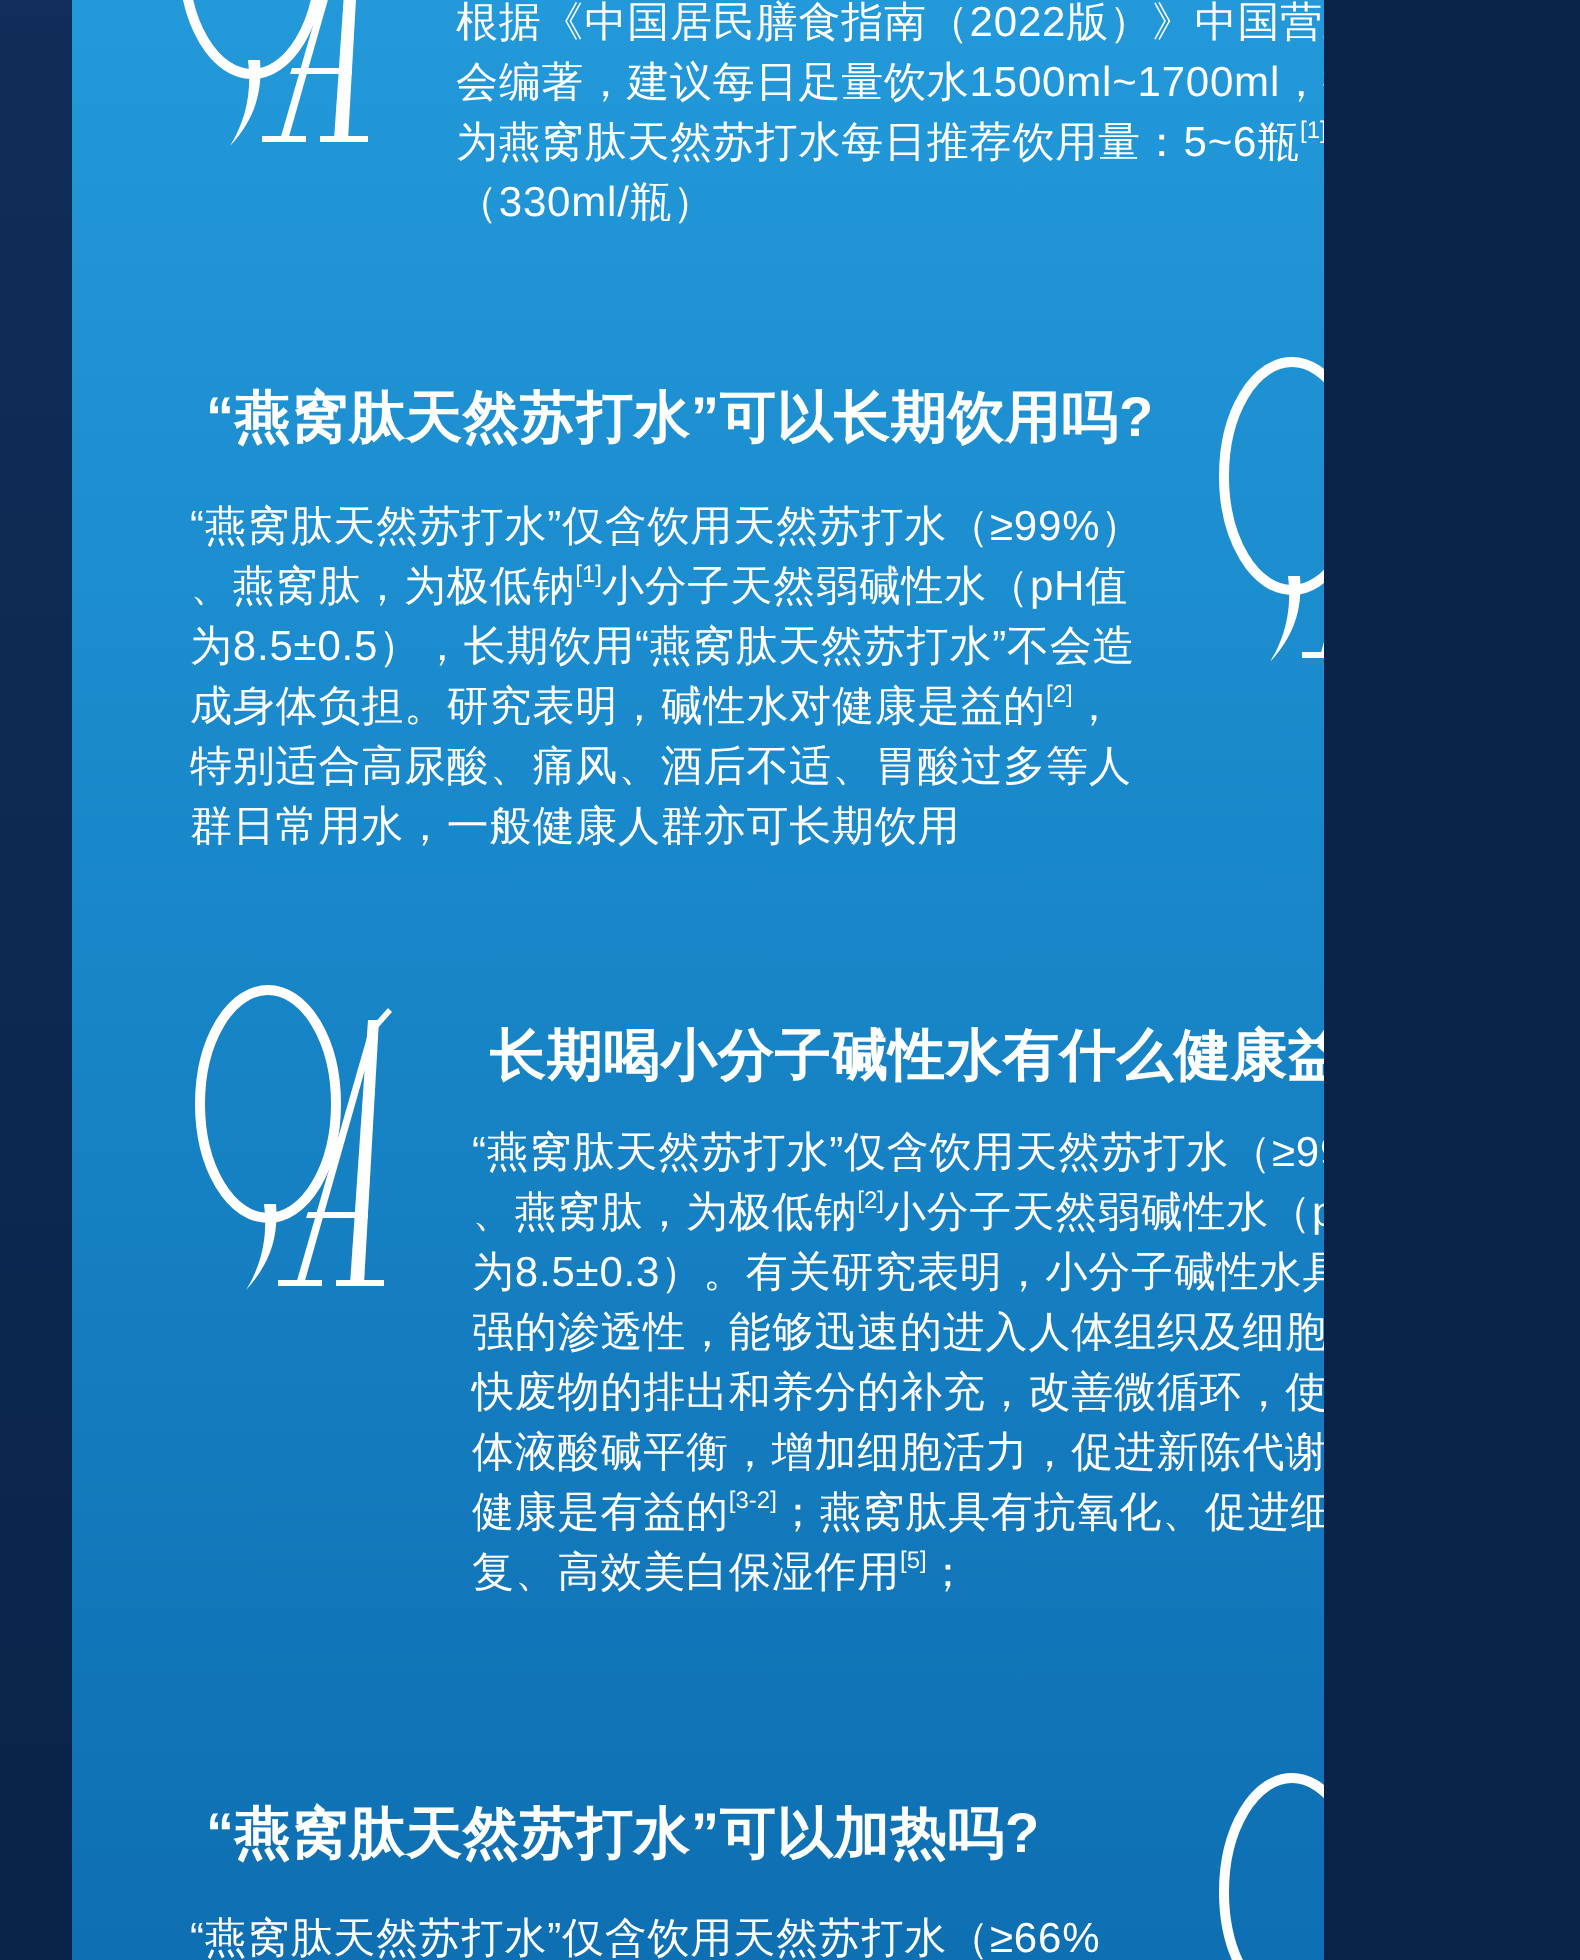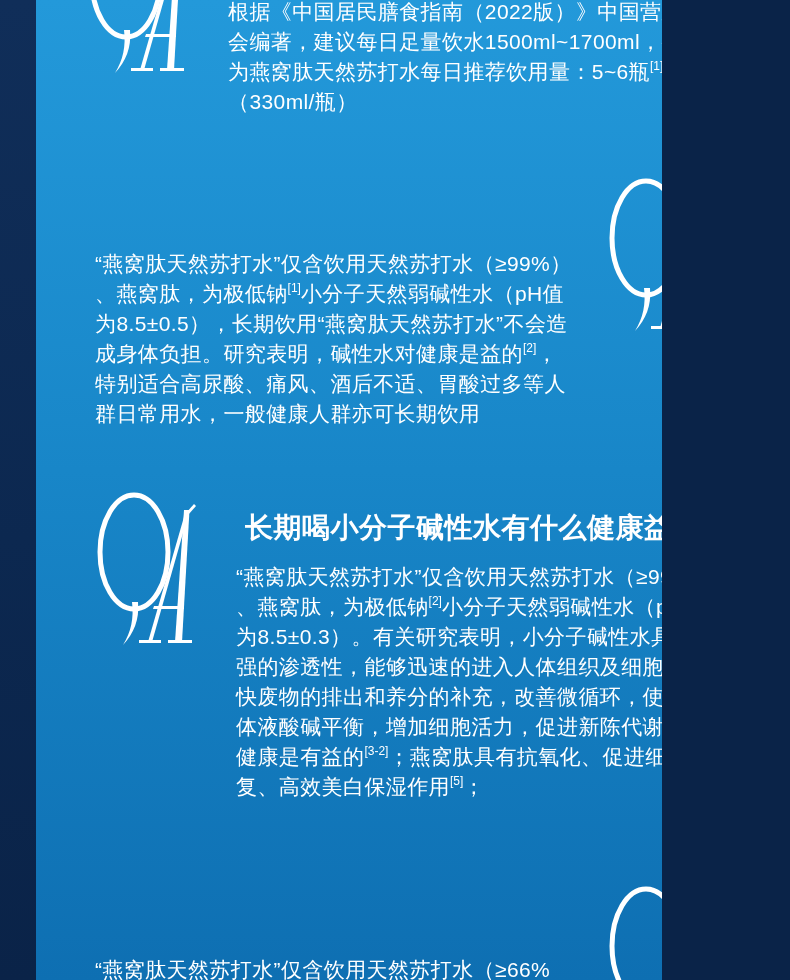--- a/index.html
+++ b/index.html
@@ -73,20 +73,21 @@
 
     <rect x="45" y="148" width="22" height="3" fill="#ffffff"></rect>
     <rect x="74" y="148" width="24" height="3" fill="#ffffff"></rect>
   </svg>
 </div>
   <div class="q-body" id="para-s1"><span>根据《中国居民膳食指南（2022版）》中国营业学
 会编著，建议每日足量饮水1500ml~1700ml，折算
 为燕窝肽天然苏打水每日推荐饮用量：5~6瓶</span><sup>[1]</sup><span>
 （330ml/瓶）</span></div>
 
+  <div class="q-head" id="head-s2">“燕窝肽天然苏打水”可以长期饮用吗?</div>
   <div class="qa-logo" id="logo-s2">
   <svg viewBox="0 0 130 158" xmlns="http://www.w3.org/2000/svg" aria-hidden="true">
 
     <ellipse cx="40" cy="60" rx="34" ry="57" fill="none" stroke="#ffffff" stroke-width="5"></ellipse>
 
     <path d="M 44 110 C 45.5 128 40 141 29 153 C 37 140 40 126 38 110 Z" fill="#ffffff"></path>
 
     <path d="M 92 21 L 100 12 L 102 14 L 94 23 Z" fill="#ffffff"></path>
 
     <path d="M 92 18 L 95 20 L 58 150 L 54 150 Z" fill="#ffffff"></path>
@@ -128,20 +129,21 @@
   <div class="q-head" id="head-s3">长期喝小分子碱性水有什么健康益处?</div>
   <div class="q-body" id="para-s3"><span>“燕窝肽天然苏打水”仅含饮用天然苏打水（≥99%）
 、燕窝肽，为极低钠</span><sup>[2]</sup><span>小分子天然弱碱性水（pH值
 为8.5±0.3）。有关研究表明，小分子碱性水具有较
 强的渗透性，能够迅速的进入人体组织及细胞，加
 快废物的排出和养分的补充，改善微循环，使人体
 体液酸碱平衡，增加细胞活力，促进新陈代谢，对
 健康是有益的</span><sup>[3-2]</sup><span>；燕窝肽具有抗氧化、促进细胞修
 复、高效美白保湿作用</span><sup>[5]</sup><span>；</span></div>
 
+  <div class="q-head" id="head-s4">“燕窝肽天然苏打水”可以加热吗?</div>
   <div class="qa-logo" id="logo-s4">
   <svg viewBox="0 0 130 158" xmlns="http://www.w3.org/2000/svg" aria-hidden="true">
 
     <ellipse cx="40" cy="60" rx="34" ry="57" fill="none" stroke="#ffffff" stroke-width="5"></ellipse>
 
     <path d="M 44 110 C 45.5 128 40 141 29 153 C 37 140 40 126 38 110 Z" fill="#ffffff"></path>
 
     <path d="M 92 21 L 100 12 L 102 14 L 94 23 Z" fill="#ffffff"></path>
 
     <path d="M 92 18 L 95 20 L 58 150 L 54 150 Z" fill="#ffffff"></path>

